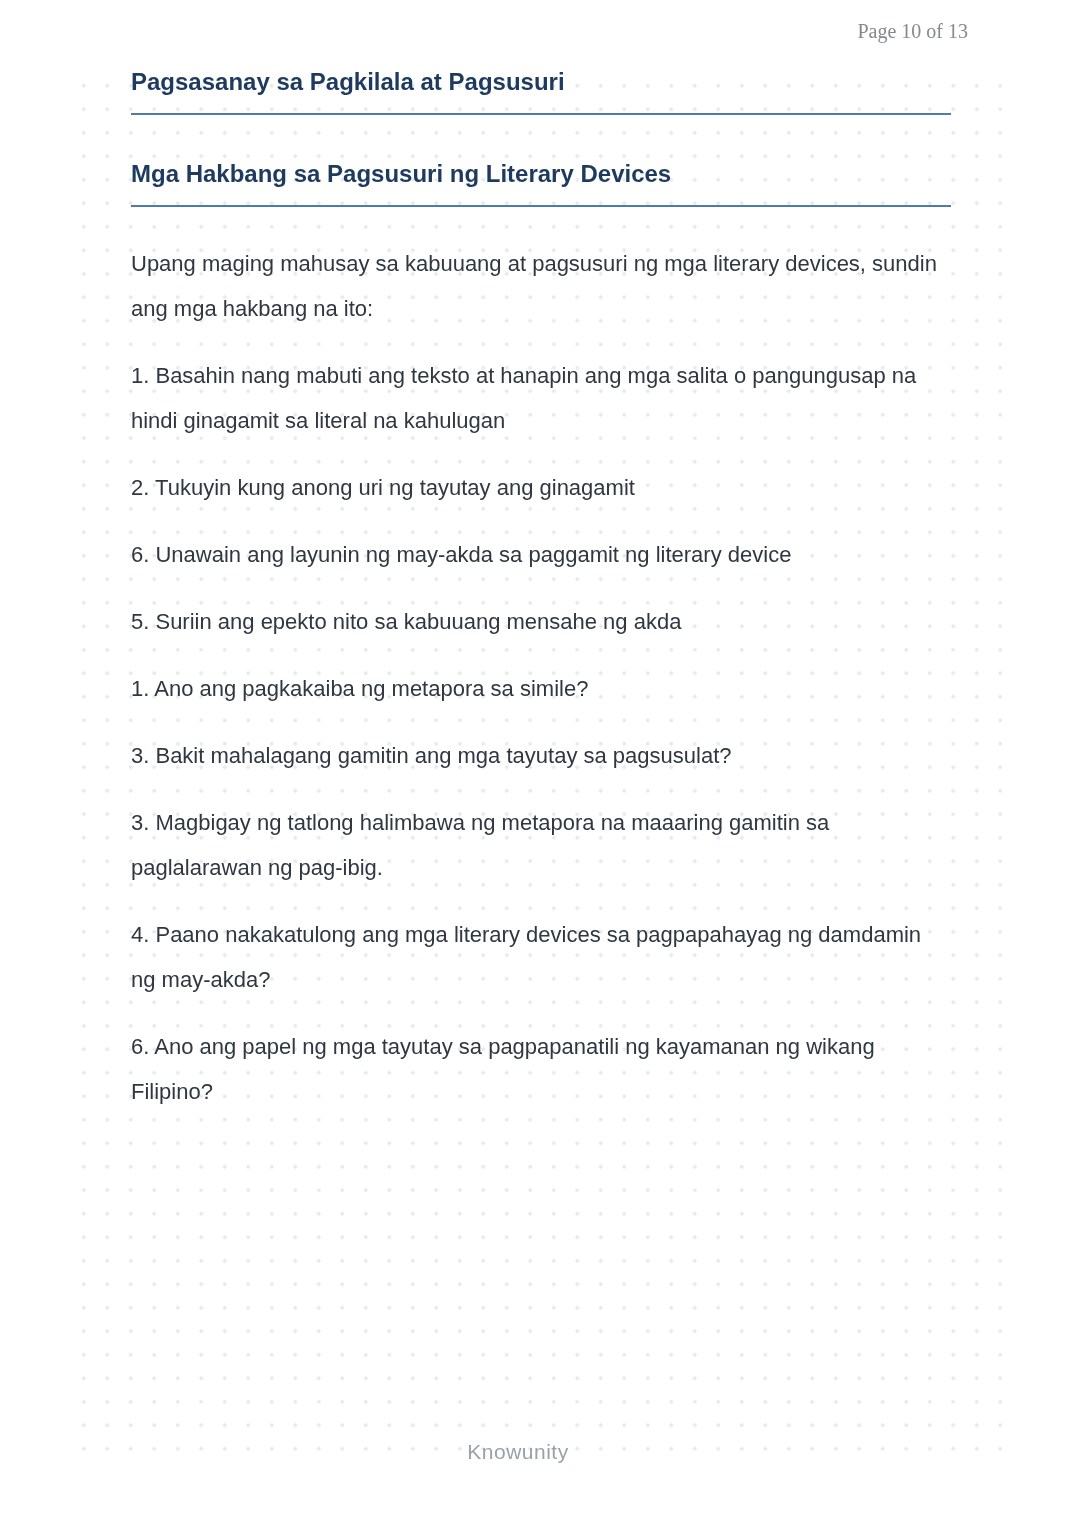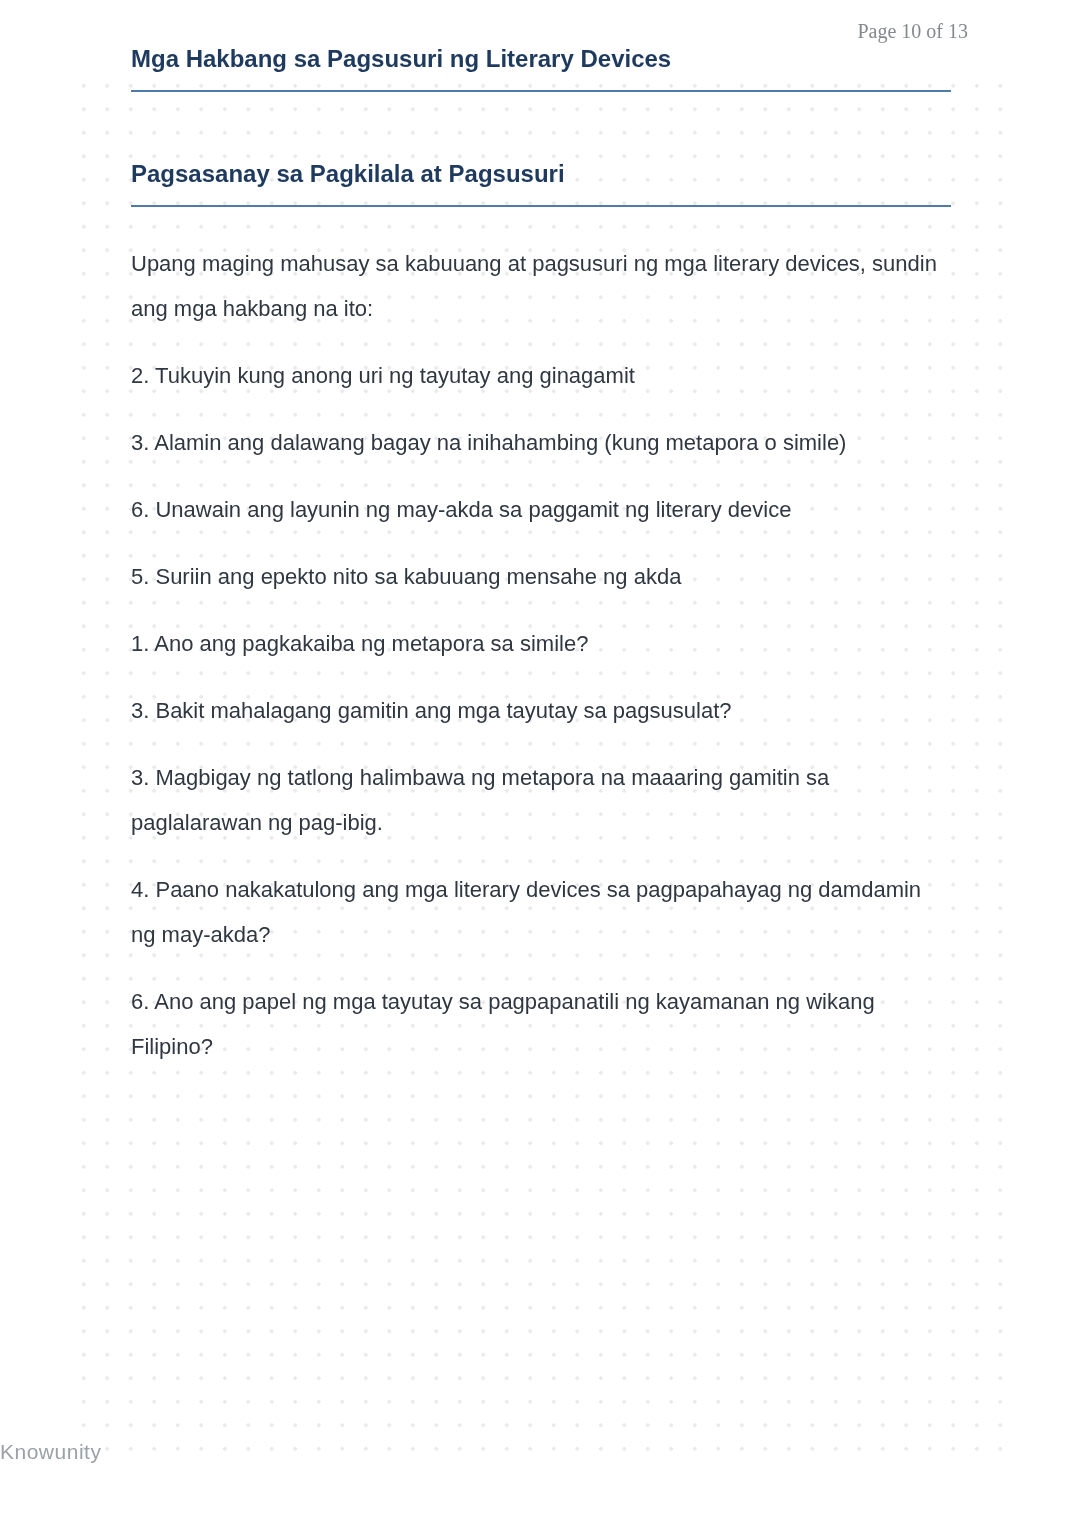--- a/index.html
+++ b/index.html
@@ -59,45 +59,46 @@
     margin: 0;
     color: #2f3741;
   }
   .intro { margin-top: 34px; }
   .list-item { margin-top: 22px; }
   .footer-brand {
     position: absolute;
     left: 0;
     right: 0;
     top: 1440px;
+    text-align: center;
     font-size: 21px;
     letter-spacing: 0.5px;
     color: #9aa1a8;
   }
 </style>
 </head>
 <body>
 
 <div class="page">
 
   <div class="dot-grid"></div>
 
   <div class="page-indicator">Page 10 of 13</div>
 
   <div class="content">
 
+    <h2 class="section-heading first">Pagsasanay sa Pagkilala at Pagsusuri</h2>
+
     <h2 class="section-heading second">Mga Hakbang sa Pagsusuri ng Literary Devices</h2>
-
-    <h2 class="section-heading first">Pagsasanay sa Pagkilala at Pagsusuri</h2>
 
     <p class="body-text intro">Upang maging mahusay sa kabuuang at pagsusuri ng mga literary devices, sundin ang mga hakbang na ito:</p>
 
     <div>
+      <p class="body-text list-item">1. Basahin nang mabuti ang teksto at hanapin ang mga salita o pangungusap na hindi ginagamit sa literal na kahulugan</p>
       <p class="body-text list-item">2. Tukuyin kung anong uri ng tayutay ang ginagamit</p>
-      <p class="body-text list-item">3. Alamin ang dalawang bagay na inihahambing (kung metapora o simile)</p>
       <p class="body-text list-item">6. Unawain ang layunin ng may-akda sa paggamit ng literary device</p>
       <p class="body-text list-item">5. Suriin ang epekto nito sa kabuuang mensahe ng akda</p>
     </div>
 
 
 
     <div>
       <p class="body-text list-item">1. Ano ang pagkakaiba ng metapora sa simile?</p>
       <p class="body-text list-item">3. Bakit mahalagang gamitin ang mga tayutay sa pagsusulat?</p>
       <p class="body-text list-item">3. Magbigay ng tatlong halimbawa ng metapora na maaaring gamitin sa paglalarawan ng pag-ibig.</p>

